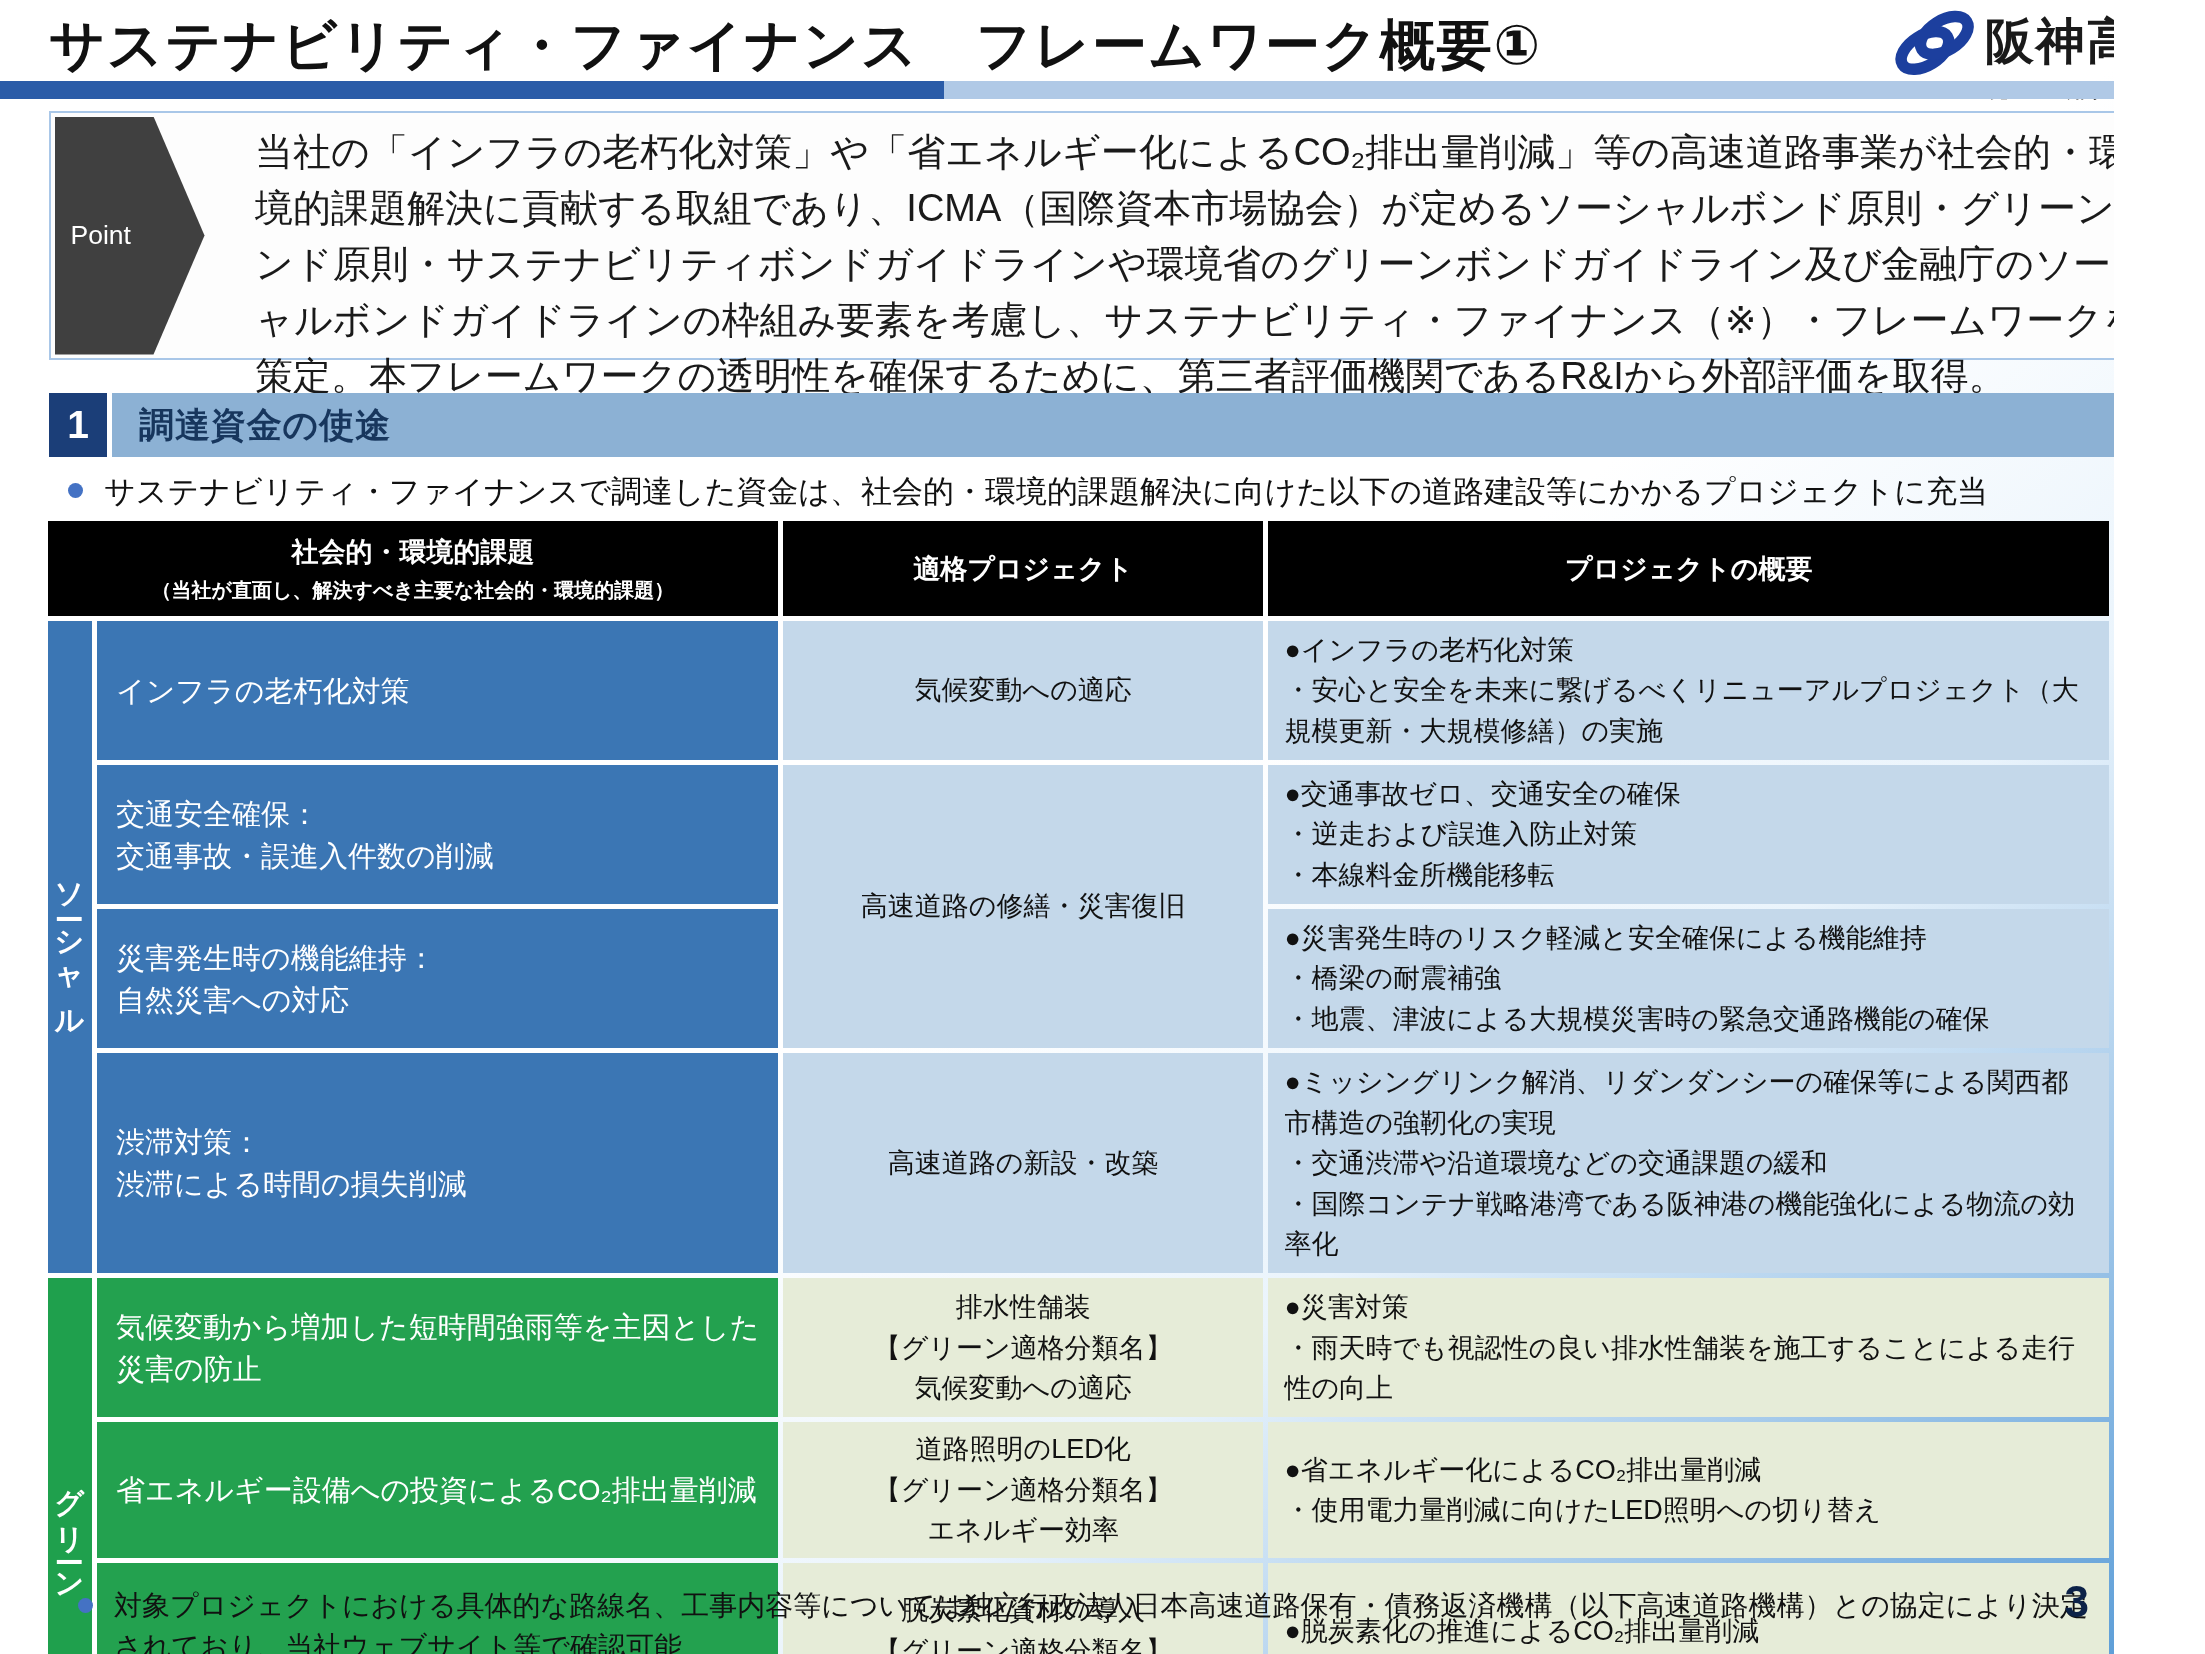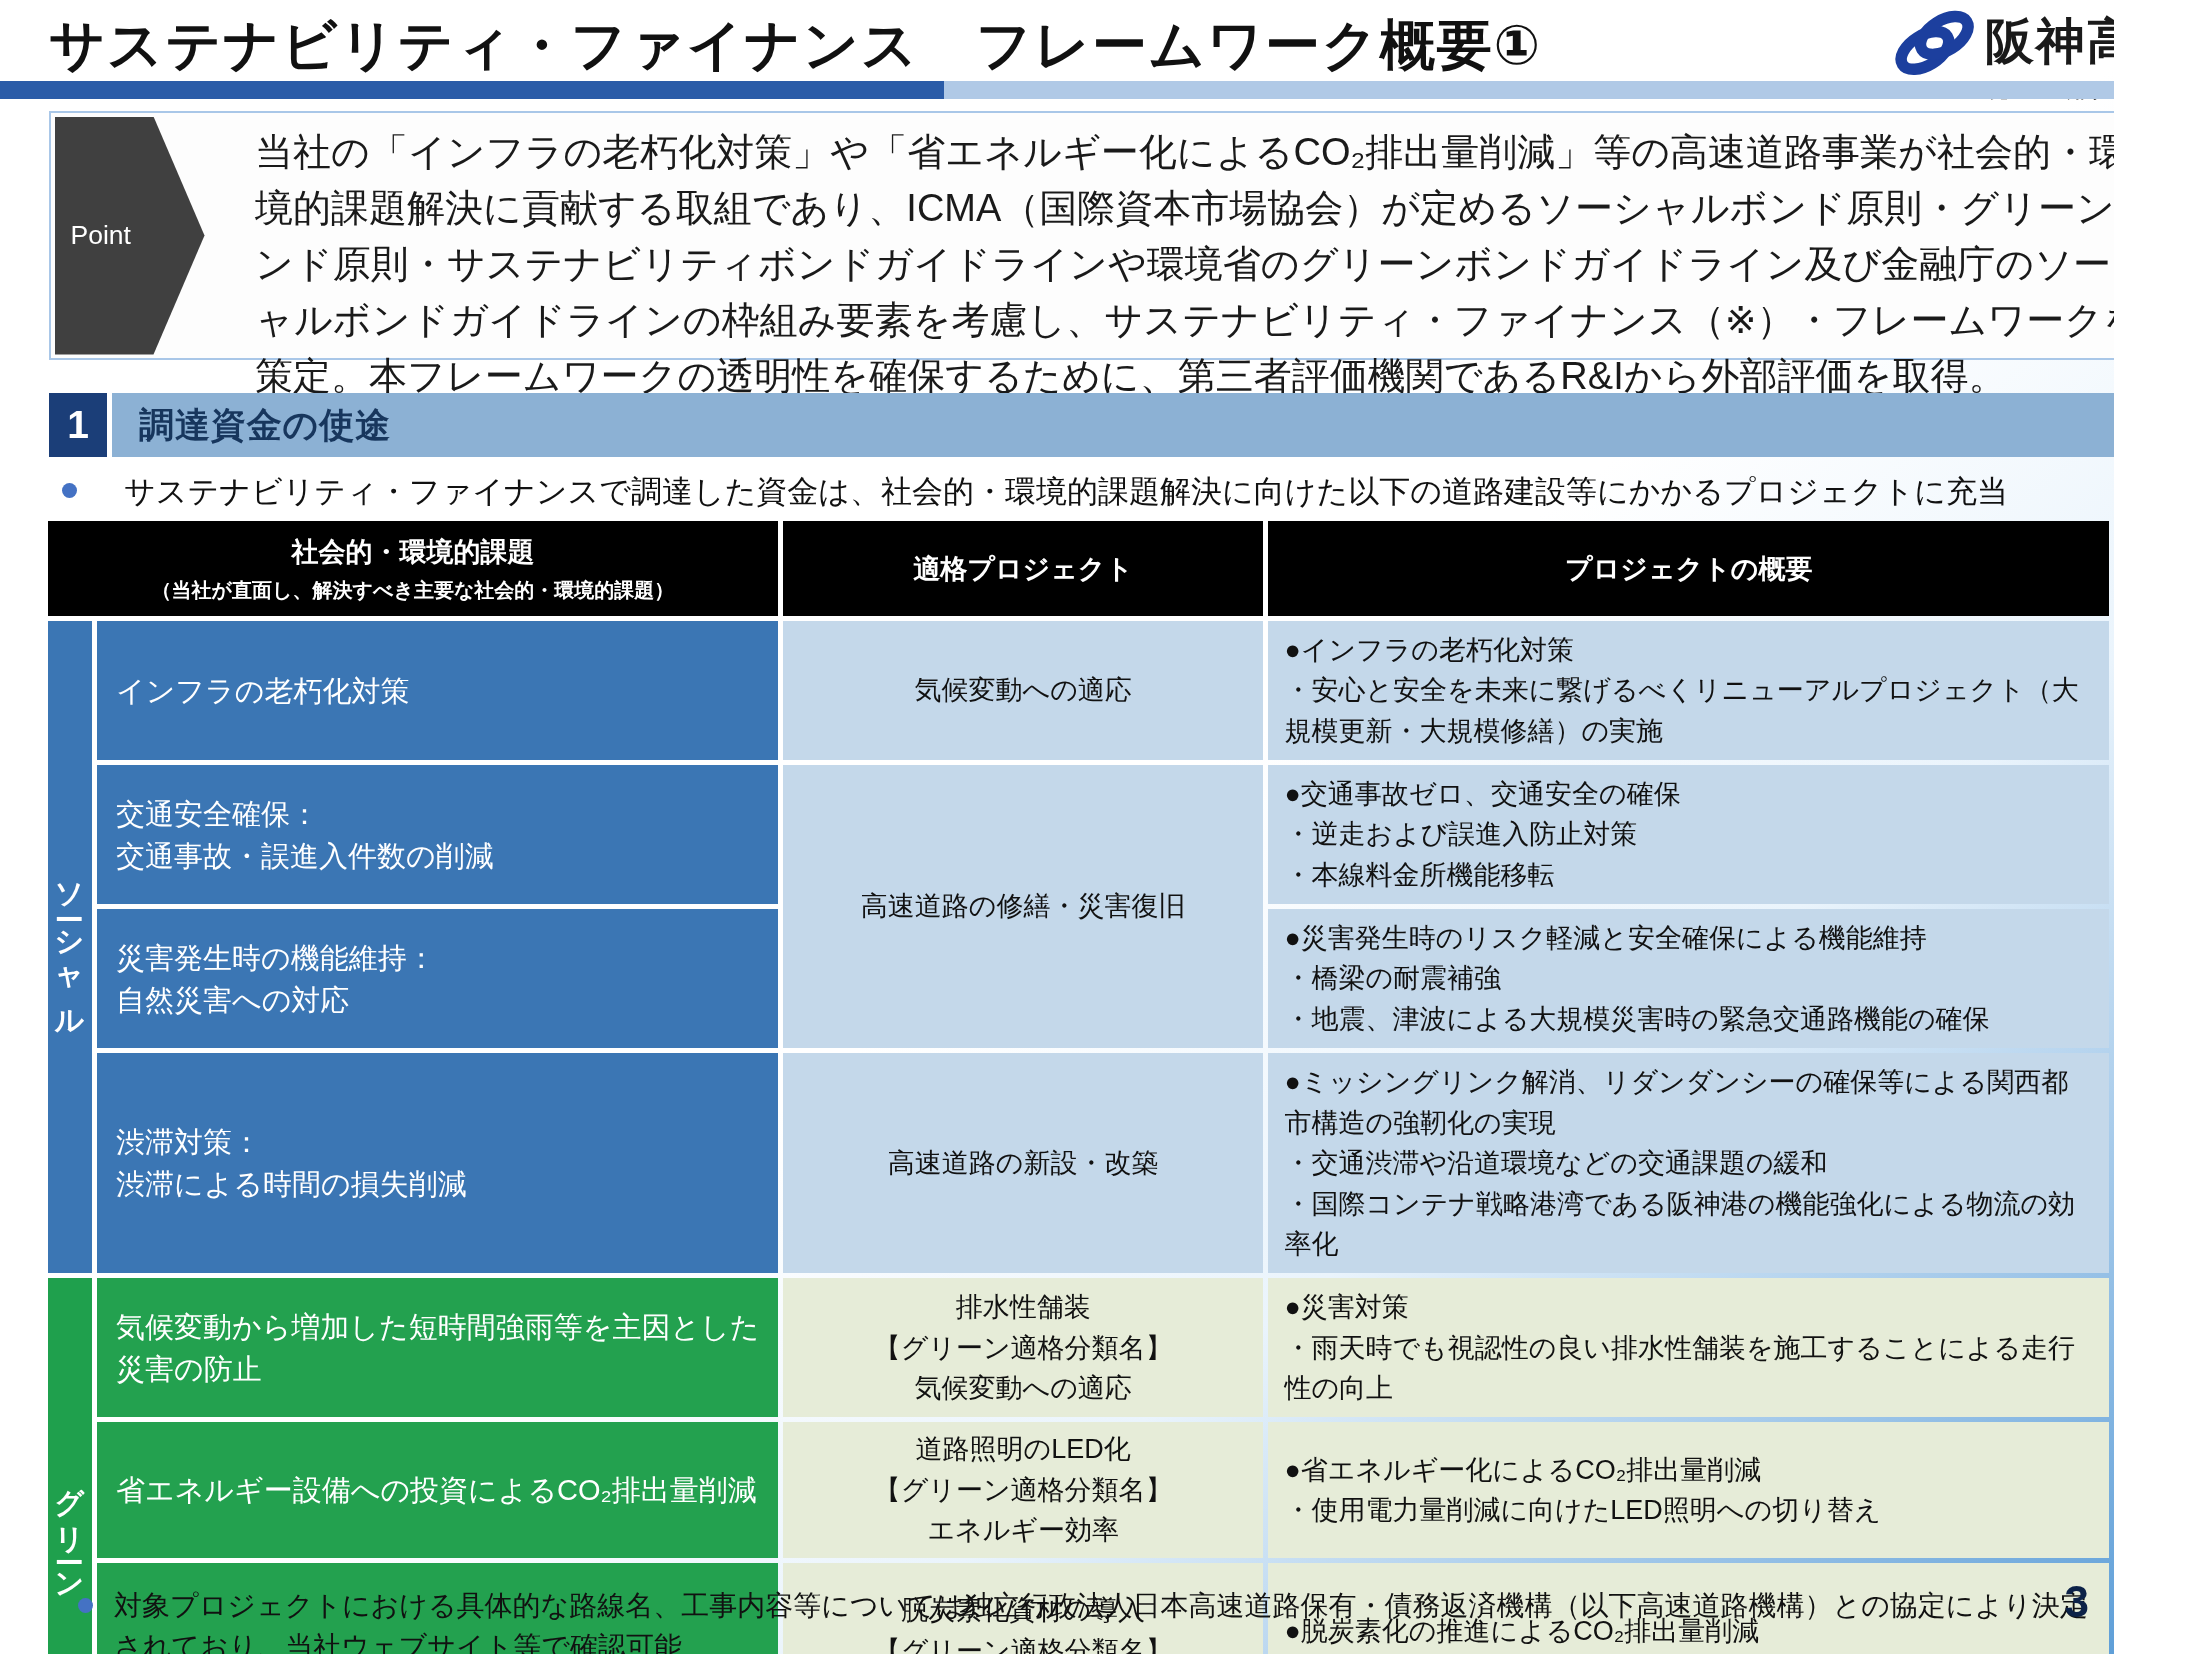--- a/index.html
+++ b/index.html
@@ -32,21 +32,21 @@
   
   .sec-num{position:absolute;left:49px;top:393px;width:58px;height:64px;background:#1b3e78;color:#fff;
     display:flex;align-items:center;justify-content:center;font-size:39px;font-weight:700;}
   .sec-bar{position:absolute;left:112px;top:393px;width:2045px;height:64px;background:#8cb1d4;
     display:flex;align-items:center;}
   .sec-title{color:#17365d;font-size:35px;font-weight:900;padding-left:27px;letter-spacing:0.9px;}
 
   
   .bullet-row{position:absolute;display:flex;align-items:flex-start;}
   .bullet-dot{width:15px;height:15px;border-radius:50%;background:#4472c4;flex:0 0 auto;margin:11.5px 21px 0 0;}
-  .intro-bullet{left:62px;top:471px;width:2064px;gap:26px;}
+  .intro-bullet{left:68px;top:471px;width:2064px;}
   .intro-text{font-size:31px;color:#111;line-height:1.35;}
   .footer-bullet{left:78px;top:1586px;width:2029px;}
   .footer-text{font-size:28px;color:#111;line-height:1.45;}
 
   
   .uot{position:absolute;left:43px;top:516px;border-collapse:separate;border-spacing:5.3px;table-layout:fixed;}
   .uot col.c-strip{width:39px;}
   .uot col.c-challenge{width:695px;}
   .uot col.c-project{width:490px;}
   .uot col.c-overview{width:858px;}

